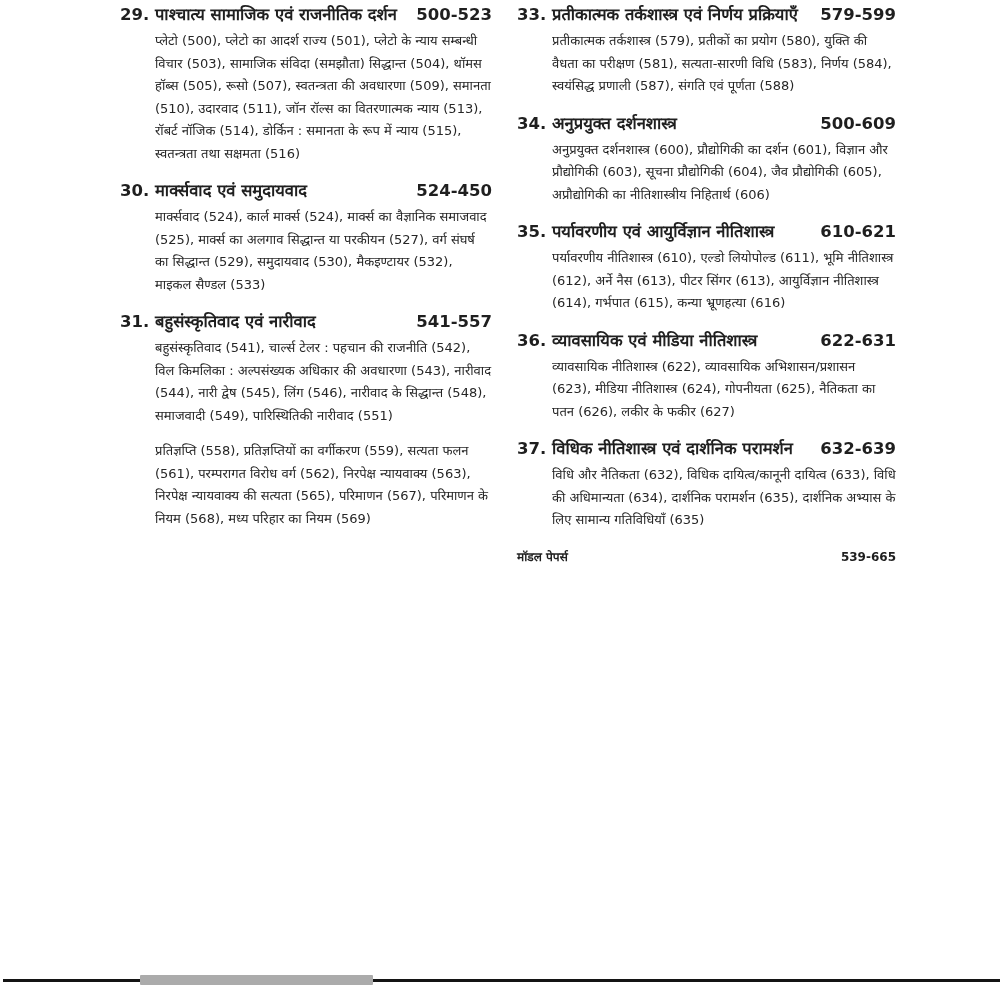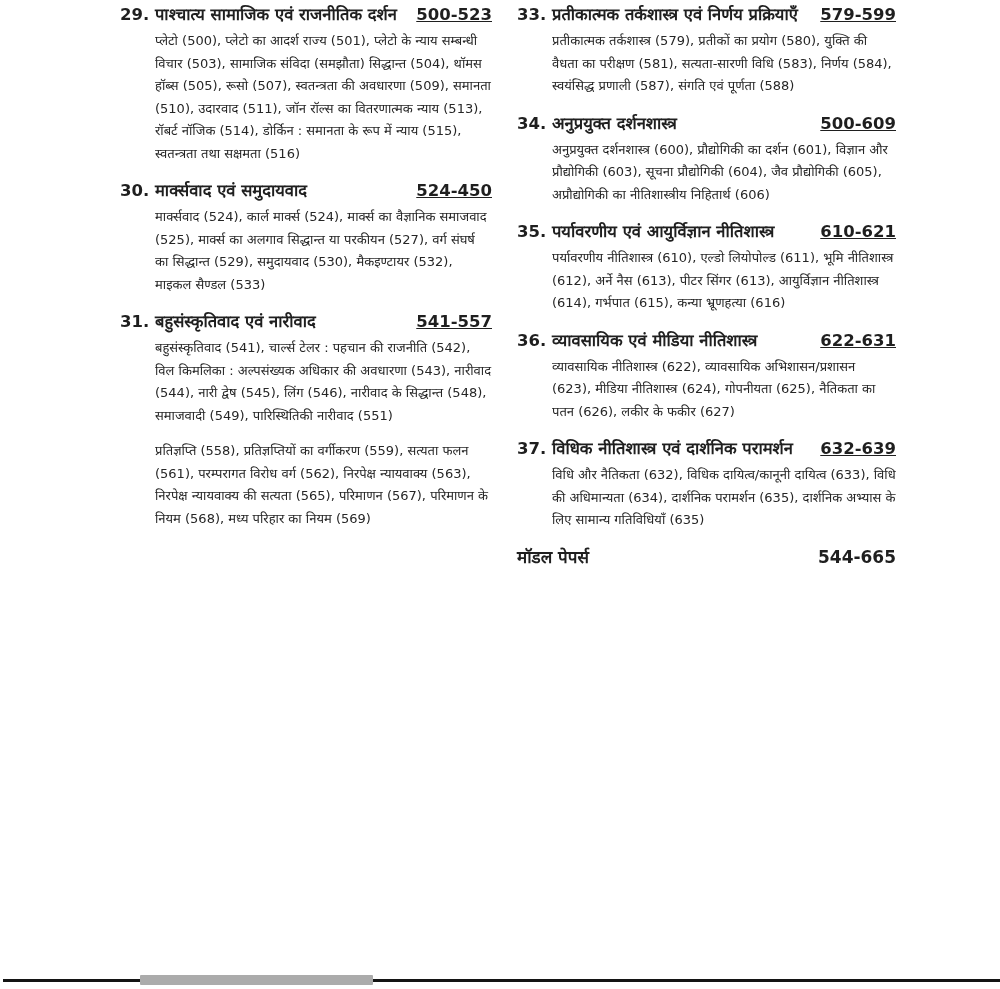--- a/index.html
+++ b/index.html
@@ -37,36 +37,35 @@
     width: 35px;
   }
   .entry-title {
     flex: 1 1 auto;
     padding-right: 10px;
   }
   .entry-pages {
     flex: 0 0 auto;
     white-space: nowrap;
     text-align: left;
-    text-decoration: underline;
   }
   .entry-topics {
     margin-left: 35px;
     margin-top: 3px;
     font-size: 13px;
     line-height: 22.5px;
     color: #262626;
     text-align: left;
   }
 
   .footer-row {
     display: flex;
     align-items: baseline;
     font-weight: bold;
-    font-size: 17px;
+    font-size: 12px;
     line-height: 25px;
     margin-top: 7px;
   }
   .footer-label { flex: 1 1 auto; }
   .footer-pages { flex: 0 0 auto; white-space: nowrap; }
 
   .bottom-rule {
     position: absolute;
     left: 3px;
     right: 0;
@@ -167,21 +166,21 @@
       <div class="entry-head">
         <span class="entry-num">37.</span>
         <span class="entry-title">विधिक नीतिशास्त्र एवं दार्शनिक परामर्शन</span>
         <span class="entry-pages">632-639</span>
       </div>
       <div class="entry-topics">विधि और नैतिकता (632), विधिक दायित्व/कानूनी दायित्व (633), विधि की अधिमान्यता (634), दार्शनिक परामर्शन (635), दार्शनिक अभ्यास के लिए सामान्य गतिविधियाँ (635)</div>
     </div>
 
     <div class="footer-row">
       <span class="footer-label">मॉडल पेपर्स</span>
-      <span class="footer-pages">544-665</span>
+      <span class="footer-pages">539-665</span>
     </div>
 
   </div>
 
   <div class="bottom-rule"></div>
   <div class="bottom-bar"></div>
 
 </div>
 
 </body></html>

